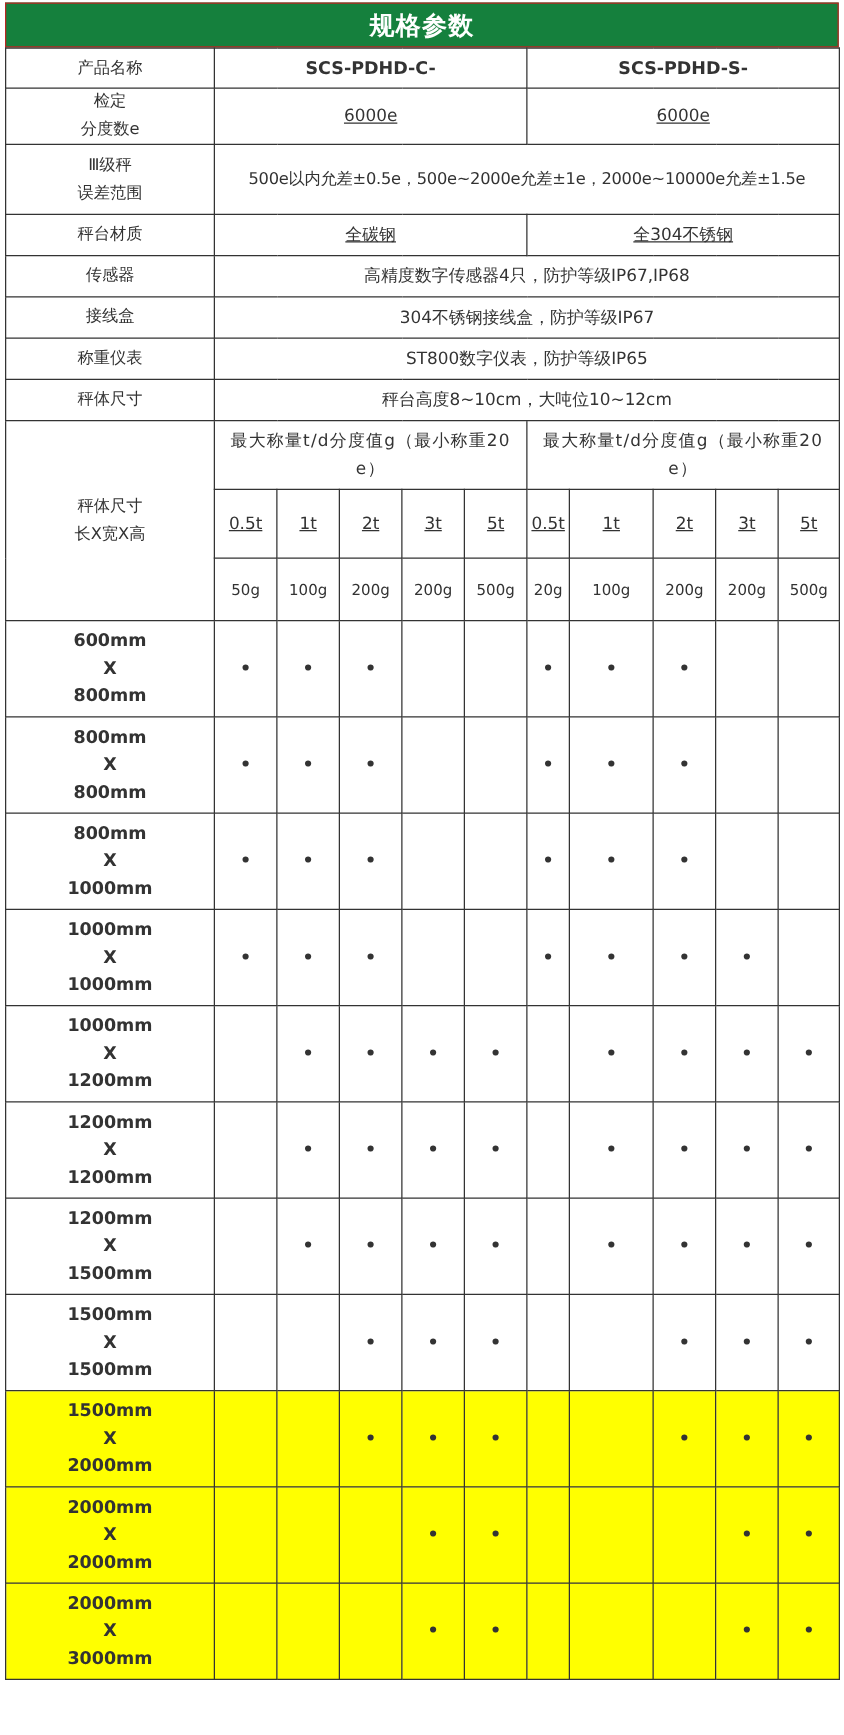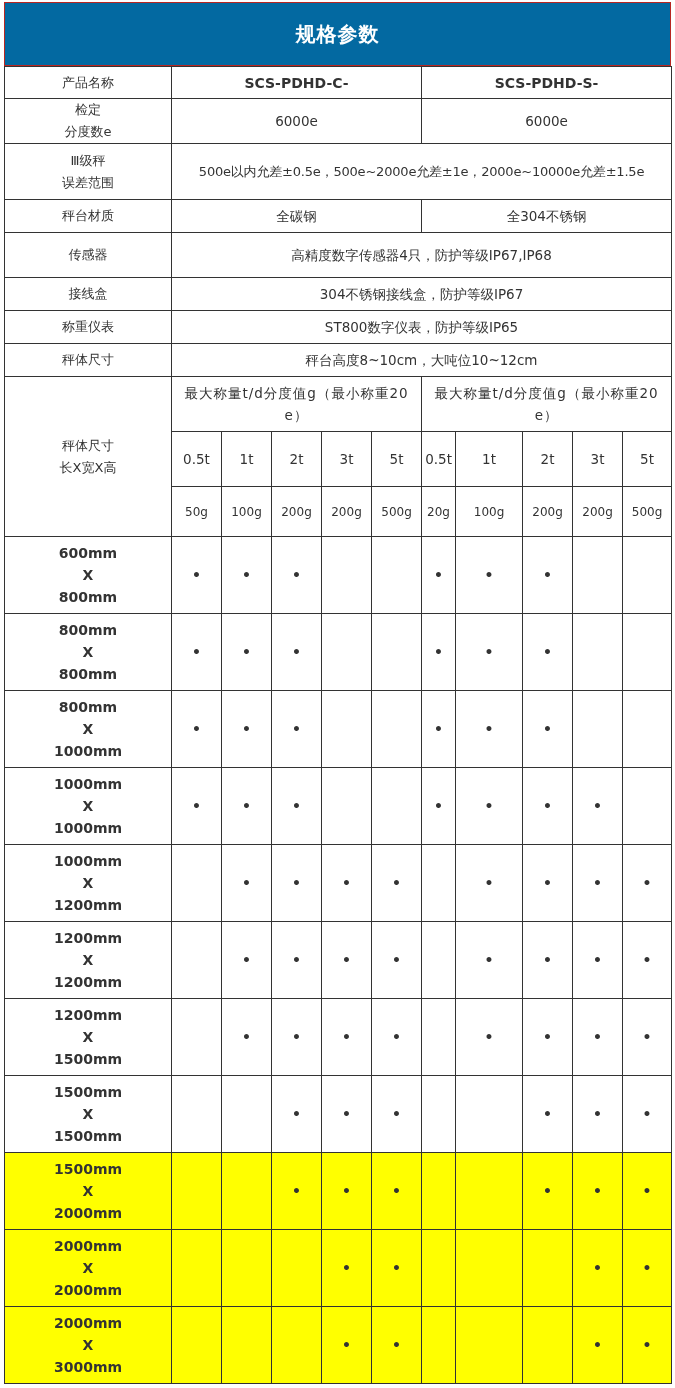--- a/index.html
+++ b/index.html
@@ -1,36 +1,36 @@
 <!DOCTYPE html>
 <html><head>
 <meta charset="utf-8">
 <style>
   * { box-sizing: border-box; margin: 0; padding: 0; }
   html, body { width: 675px; height: 1388px; background: #ffffff; overflow: hidden; }
   body { font-family: "DejaVu Sans", "Liberation Sans", sans-serif; color: #333333; position: relative; }
   .wrap { position: absolute; left: 4px; top: 2px; width: 667px; }
   .title-bar {
-    height: 64px; background: #0369a1; color: #ffffff;
+    height: 36px; background: #15803d; color: #ffffff;
     font-weight: bold; font-size: 20px; letter-spacing: 1px;
     display: flex; align-items: center; justify-content: center;
     border: 1px solid #b82622;
   }
   table.spec {
     border-collapse: collapse; width: 667px; table-layout: fixed;
     font-size: 13px; color: #333333;
   }
   table.spec td {
     border: 1px solid #333333; text-align: center; vertical-align: middle;
     line-height: 22px; padding: 0 3px; word-break: break-all;
   }
   td.label { font-weight: normal; font-size: 13px; color: #333333; }
   td.model { font-weight: bold; font-size: 14px; }
   td.left { text-align: left; padding-left: 6px; font-size: 13.5px; }
-  td.sub { font-size: 13.5px; }
+  td.sub { font-size: 13.5px; text-decoration: underline; }
   td.div { font-size: 12px; }
   td.size { font-weight: bold; font-size: 14px; line-height: 22px; }
   td.dot { font-size: 14px; font-weight: bold; }
   tr.hl td { background: #ffff00; }
   .note { position: absolute; left: 4px; top: 1371px; font-size: 13px; font-weight: bold; color: #c8232c; margin-top: 34px; }
 </style>
 </head>
 <body>
 
 <div class="wrap">
@@ -62,21 +62,21 @@
       </tr>
       <tr style="height:56px">
         <td class="label"><span>Ⅲ级秤</span><br><span>误差范围</span></td>
         <td class="left" colspan="10" style="font-size:13px;letter-spacing:-0.2px">500e以内允差±0.5e，500e~2000e允差±1e，2000e~10000e允差±1.5e</td>
       </tr>
       <tr style="height:33px">
         <td class="label">秤台材质</td>
         <td class="sub" colspan="5">全碳钢</td>
         <td class="sub" colspan="5">全304不锈钢</td>
       </tr>
-      <tr style="height:45px">
+      <tr style="height:33px">
         <td class="label">传感器</td>
         <td class="left" colspan="10">高精度数字传感器4只，防护等级IP67,IP68</td>
       </tr>
       <tr style="height:33px">
         <td class="label">接线盒</td>
         <td class="left" colspan="10">304不锈钢接线盒，防护等级IP67</td>
       </tr>
       <tr style="height:33px">
         <td class="label">称重仪表</td>
         <td class="left" colspan="10">ST800数字仪表，防护等级IP65</td>

